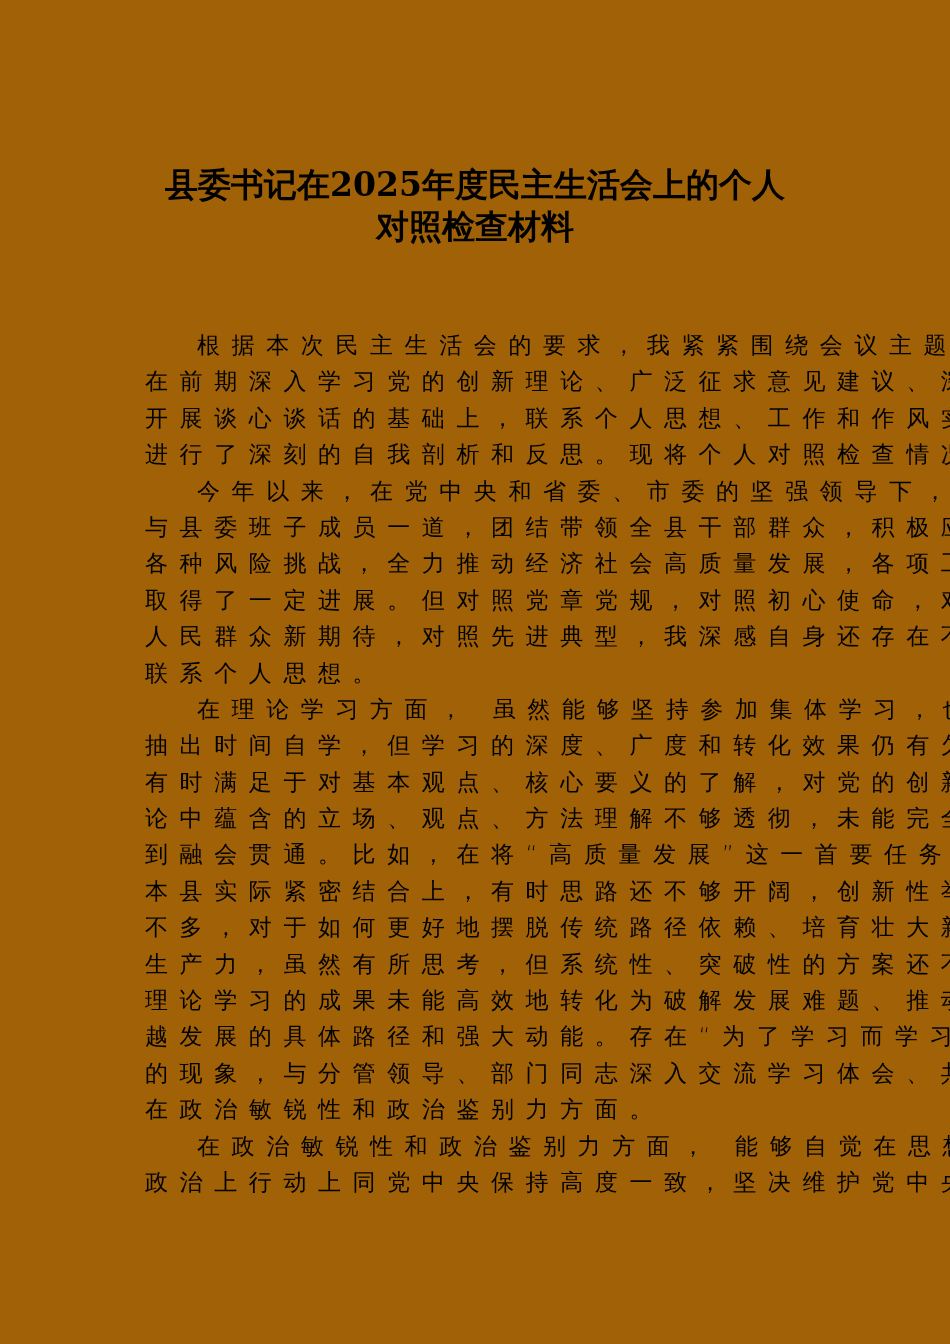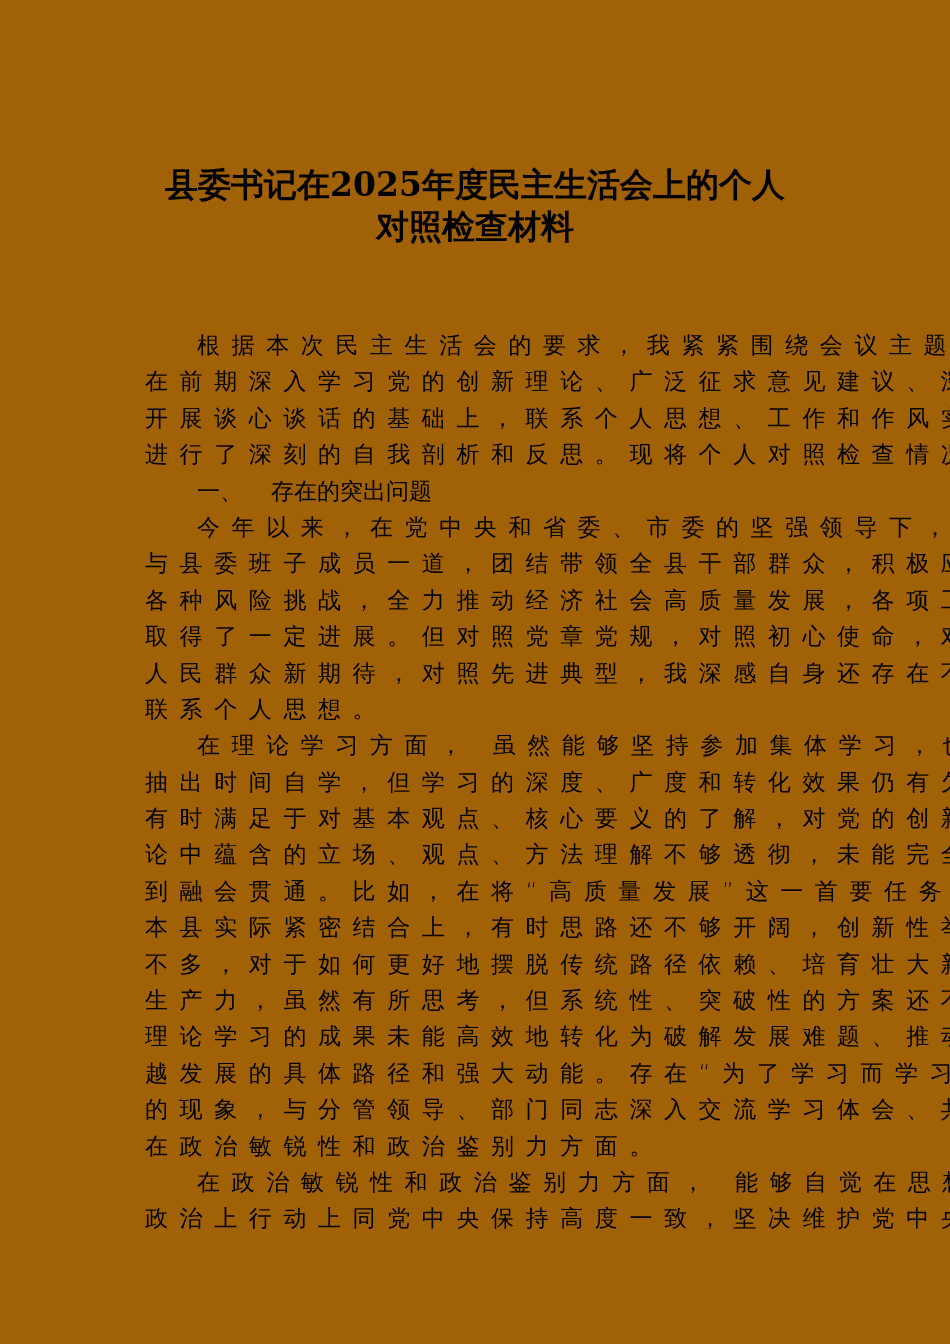--- a/index.html
+++ b/index.html
@@ -68,23 +68,20 @@
 
   <div class="body-text">
 
     <div>
       <div class="line indent">根据本次民主生活会的要求，我紧紧围绕会议主题，</div>
       <div class="line">在前期深入学习党的创新理论、广泛征求意见建议、深入</div>
       <div class="line">开展谈心谈话的基础上，联系个人思想、工作和作风实际</div>
       <div class="line">进行了深刻的自我剖析和反思。现将个人对照检查情况报</div>
     </div>
 
-    <div class="line heading">
-      <span class="num">一、</span><span>存在的突出问题</span>
-    </div>
 
     <div>
       <div class="line indent">今年以来，在党中央和省委、市委的坚强领导下，我</div>
       <div class="line">与县委班子成员一道，团结带领全县干部群众，积极应对</div>
       <div class="line">各种风险挑战，全力推动经济社会高质量发展，各项工作</div>
       <div class="line">取得了一定进展。但对照党章党规，对照初心使命，对照</div>
       <div class="line">人民群众新期待，对照先进典型，我深感自身还存在不少</div>
       <div class="line">联系个人思想。</div>
     </div>
 

